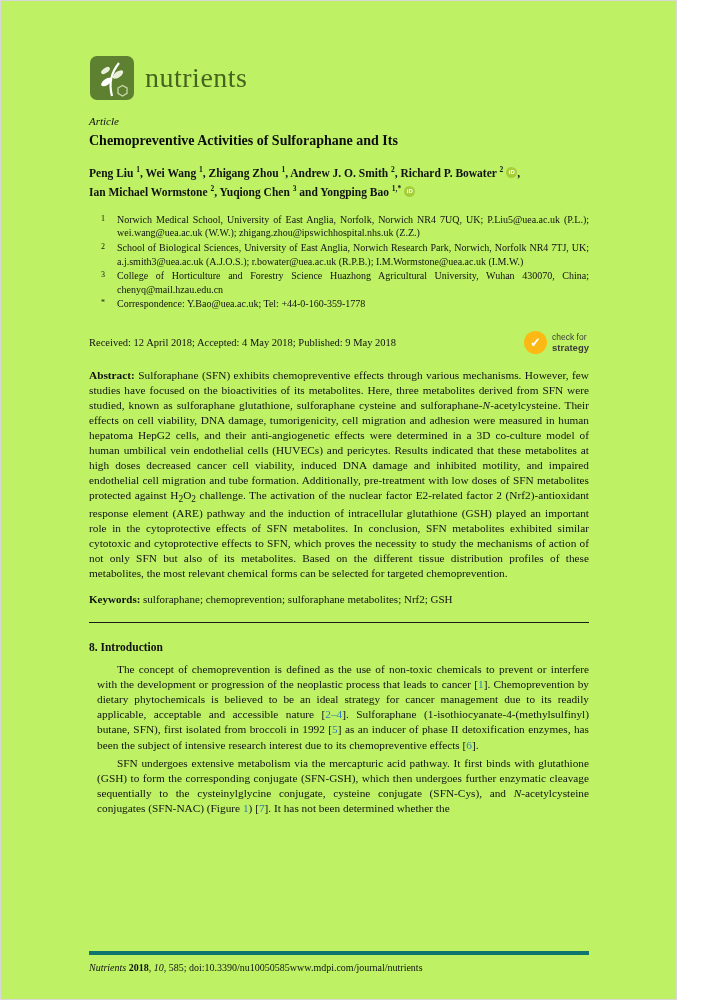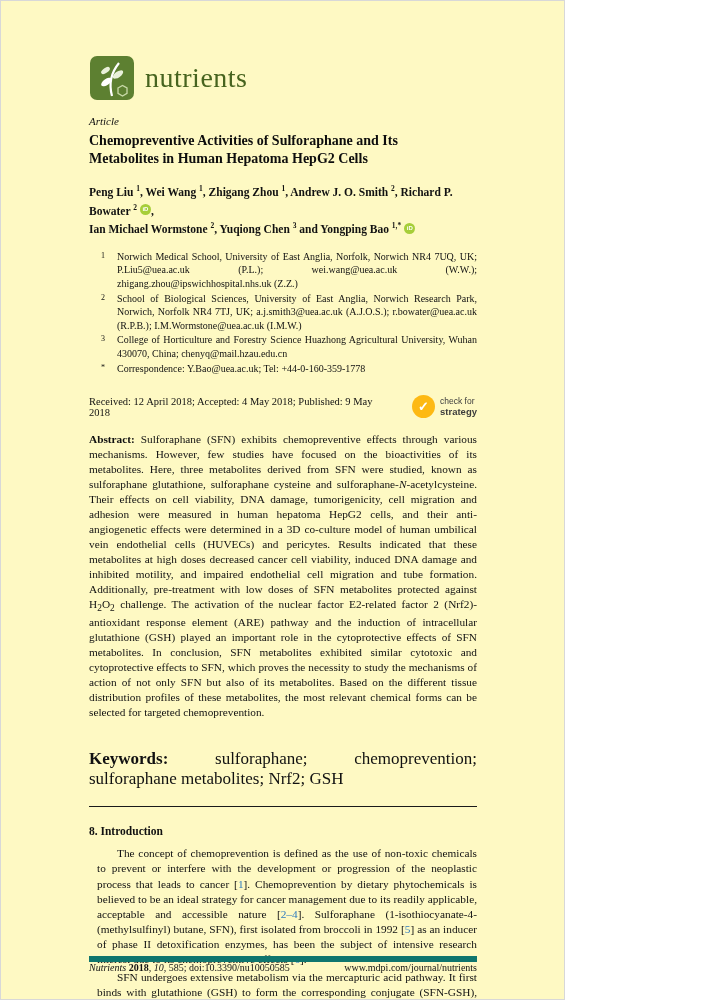--- a/index.html
+++ b/index.html
@@ -4,22 +4,22 @@
 <style>
   * { margin: 0; padding: 0; box-sizing: border-box; }
   html, body { background: #ffffff; }
   body {
     width: 707px; height: 1000px;
     font-family: "Liberation Serif", serif;
     color: #111111;
   }
   .page {
     position: relative;
-    width: 565px; height: 1000px;
-    background: #fef9c3;
+    width: 677px; height: 1000px;
+    background: #bef264;
     border: 1px solid #d8d8d8;
     overflow: hidden;
   }
   .content { padding: 54px 87px 0 88px; }
 
   
   .header-row { display: flex; justify-content: space-between; align-items: flex-start; }
   .journal-logo { display: flex; align-items: center; gap: 10px; }
   .journal-name { font-size: 28px; color: #47641f; letter-spacing: 0.5px; font-weight: 500; }
   .mdpi-logo { margin-top: 2px; }
@@ -42,32 +42,32 @@
   .badge-circle {
     width: 23px; height: 23px; border-radius: 50%;
     background: #fdb913; color: #ffffff;
     display: flex; align-items: center; justify-content: center;
     font-size: 13px; font-weight: bold; font-family: "Liberation Sans", sans-serif;
   }
   .badge-text { display: flex; flex-direction: column; font-family: "Liberation Sans", sans-serif; font-size: 8.5px; color: #3c3c3c; line-height: 1.18; }
   .badge-text .line2 { font-weight: 700; font-size: 9.5px; }
 
   .abstract { margin-top: 14px; font-size: 11.3px; line-height: 1.33; text-align: justify; }
-  .keywords { margin-top: 29px; font-size: 17px; text-align: justify; }
+  .keywords { margin-top: 12px; font-size: 11px; text-align: justify; }
 
   .rule { border: none; border-top: 1px solid #1a1a1a; margin-top: 17px; height: 0; }
 
   .section-heading { margin-top: 18px; font-size: 11.5px; font-weight: bold; }
   .body-para { font-size: 11.3px; line-height: 1.34; text-align: justify; text-indent: 20px; margin-top: 9px; margin-left: 8px; }
   .body-para.tight { margin-top: 3px; }
 
   .footer {
     position: absolute; left: 88px; right: 87px; bottom: 26px;
-    border-top: 6px solid #0f766e; 
-    display: flex; justify-content: space-between;
+    border-top: 4px solid #0f766e; padding-top: 7px;
+    display: flex; 
     font-size: 10px;
   }
 
   
   .italic { font-style: italic; }
   .bold { font-weight: bold; }
   .cite { color: #2e7bbf; }
   .orcid-icon {
     display: inline-block; width: 11px; height: 11px; border-radius: 50%;
     background: #a6ce39; color: #ffffff;
@@ -92,21 +92,20 @@
           <ellipse cx="16.5" cy="15.5" rx="5" ry="2.5" transform="rotate(-35 16.5 15.5)" fill="#e9f0da"></ellipse>
           <path d="M29,33 l4.5,-2.6 4.5,2.6 0,5.4 -4.5,2.6 -4.5,-2.6 z" fill="none" stroke="#c9d9a8" stroke-width="1.3"></path>
         </svg>
         <span class="journal-name">nutrients</span>
       </div>
     </div>
 
     <div class="article-label">Article</div>
     <h1 class="title">
       <span>Chemopreventive Activities of Sulforaphane and Its</span><br>
-      <span>Metabolites in Human Hepatoma HepG2 Cells</span>
     </h1>
 
     <div class="authors"><span>Peng Liu </span><sup>1</sup><span>, Wei Wang </span><sup>1</sup><span>, Zhigang Zhou </span><sup>1</sup><span>, Andrew J. O. Smith </span><sup>2</sup><span>, Richard P. Bowater </span><sup>2</sup><span class="orcid-icon">iD</span><span>,</span><br><span>Ian Michael Wormstone </span><sup>2</sup><span>, Yuqiong Chen </span><sup>3</sup><span> and Yongping Bao </span><sup>1,*</sup><span class="orcid-icon">iD</span></div>
 
     <div class="affiliations">
       <div class="aff-item">
         <span class="aff-num">1</span>
         <span class="aff-text">Norwich Medical School, University of East Anglia, Norfolk, Norwich NR4 7UQ, UK; P.Liu5@uea.ac.uk (P.L.); wei.wang@uea.ac.uk (W.W.); zhigang.zhou@ipswichhospital.nhs.uk (Z.Z.)</span>
       </div>
       <div class="aff-item">

